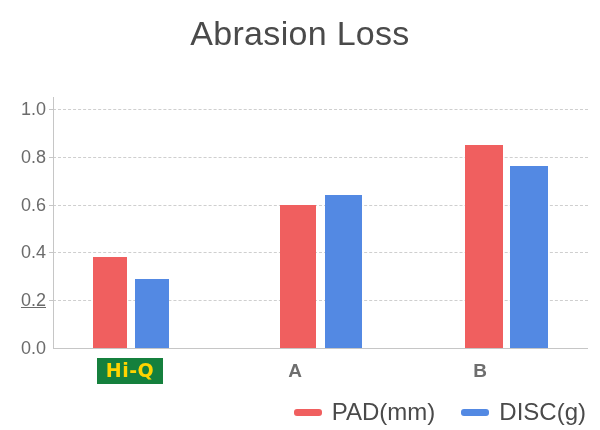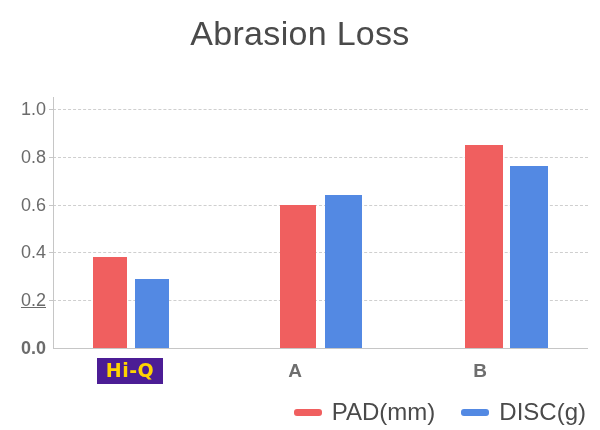--- a/index.html
+++ b/index.html
@@ -99,21 +99,21 @@
     font-size: 19px;
     font-weight: bold;
     color: #6e6e6e;
   }
   #x-label-0 {
     top: 358px;
     padding: 0;
   }
   #hiq-logo {
     display: inline-block;
-    background: #4c1d95;
+    background: #15803d;
     color: #ffd400;
     font-size: 19px;
     font-weight: bold;
     letter-spacing: 0.5px;
     padding: 3px 9px 4px 9px;
     line-height: 19px;
     font-family: "DejaVu Sans", sans-serif;
   }
   
   #legend {
@@ -169,21 +169,21 @@
 
   <div id="axis-y-line"></div>
   <div id="axis-x-line"></div>
 
   <div id="y-ticks">
     <div class="tick-label" style="top:99px;">1.0</div>
     <div class="tick-label" style="top:147px;">0.8</div>
     <div class="tick-label" style="top:195px;">0.6</div>
     <div class="tick-label" style="top:242px;">0.4</div>
     <div class="tick-label" style="top:290px;text-decoration:underline;">0.2</div>
-    <div class="tick-label" style="top:338px;font-weight:bold;">0.0</div>
+    <div class="tick-label" style="top:338px;">0.0</div>
   </div>
 
   <div class="tickmark" style="top:109px;"></div>
   <div class="tickmark" style="top:156.8px;"></div>
   <div class="tickmark" style="top:204.6px;"></div>
   <div class="tickmark" style="top:252.4px;"></div>
   <div class="tickmark" style="top:300.2px;"></div>
 
   <div class="x-label" id="x-label-0" style="left:80px; width:100px;">
     <span id="hiq-logo">Hi-Q</span>

